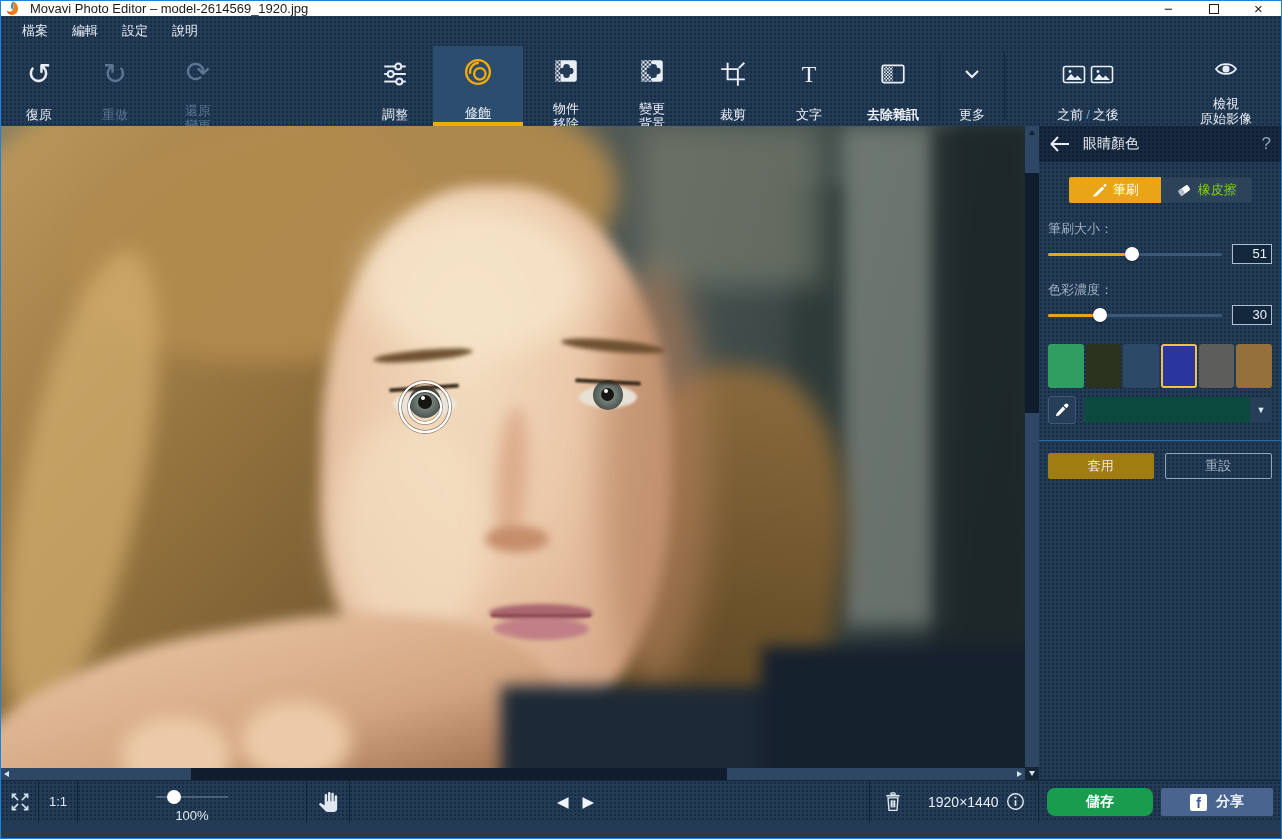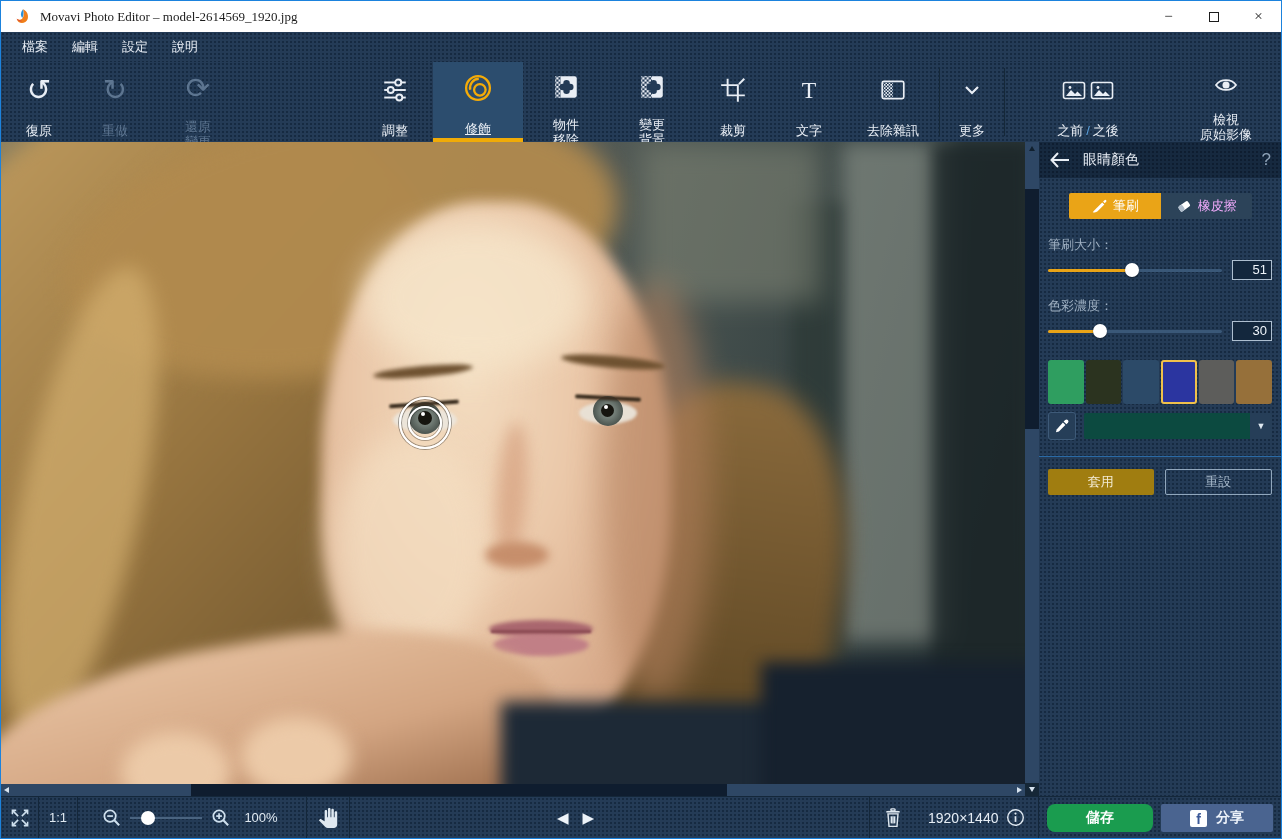--- a/index.html
+++ b/index.html
@@ -8,40 +8,40 @@
     --navy:#243b56; --navy-dot:#162a41; --navy-dark:#16293f; --navy-dark-dot:#0e1d30;
     --text:#e9eef5; --muted:#9fb0c2; --disabled:#5d7590;
     --gold:#eaa417; --gold-dark:#a07d10; --green:#1a9c4f; --share:#4a6490;
     --track:#3a5878; --sep:#14273a;
   }
   .window{ width:1282px; height:839px; border:1px solid #1b82dd; background:var(--navy); overflow:hidden; position:relative; }
   .dotted{ background-color:var(--navy); background-image:radial-gradient(var(--navy-dot) 1px, transparent 1.15px); background-size:4px 4px; }
   .dotted-dark{ background-color:var(--navy-dark); background-image:radial-gradient(var(--navy-dark-dot) 1px, transparent 1.15px); background-size:4px 4px; }
 
   
-  .titlebar{ height:31px; background:#fff; display:flex; align-items:center; padding-left:13px;font-family:Liberation Serif, serif; }
+  .titlebar{ height:15px; background:#fff; display:flex; align-items:center; padding-left:3px; }
   .titlebar .logo{ width:18px; height:18px; margin-right:8px; }
   .titlebar .title{ font-size:13px; color:#1c1c1c; }
   .win-controls{ margin-left:auto; display:flex; height:100%; }
   .win-btn{ width:45px; height:100%; display:flex; align-items:center; justify-content:center; font-size:15px; color:#1c1c1c; cursor:default; }
   .win-btn .sq{ width:10px; height:10px; border:1px solid #1c1c1c; display:block; }
 
   
   .menubar{ height:30px; display:flex; align-items:center; padding-left:11px; gap:4px; }
   .menu-item{ color:var(--text); font-size:13px; padding:4px 10px; }
 
   
   .toolbar{ height:80px; display:flex; align-items:stretch; }
   .titem{ width:76px; display:flex; flex-direction:column; align-items:center; justify-content:flex-start; padding-top:11px; color:var(--text); }
   .titem .iconbox{ height:34px; display:flex; align-items:center; justify-content:center; }
   .titem .tlabel{ font-size:13px; line-height:15px; text-align:center; margin-top:16px; }
   .titem.disabled{ color:var(--disabled); }
   .titem.selected{ background:#2c4d6e; border-bottom:4px solid #f0ab07; padding-top:9px; color:var(--text);text-decoration:underline; }
   .titem.selected .iconbox{ color:#f5ab07; }
-  .w90{width:90px;} .w86{width:86px;} .w92{width:92px;} .w64{width:64px;}
+  .w90{width:90px;} .w86{width:86px;} .w92{width:92px;font-weight:bold;} .w64{width:64px;}
   .tb-spacer{ flex:1; }
   .tb-sep{ width:1px; background:#152839; margin:6px 0; }
   .gicon{ font-size:29px; line-height:30px; font-family:"DejaVu Sans",sans-serif; }
   .ba-group{ width:166px; } .vo-group{ width:110px; }
   .ba-icons{ display:flex; gap:4px; }
   .slash-blue{ color:#5aa0dc; padding:0 3px; }
 
   
   .main{ position:relative; height:654px; }
   .canvas{ position:absolute; left:0; top:0; width:1024px; height:654px; background:#0d141c; }
@@ -61,21 +61,21 @@
   .vs-bottom{ position:absolute; bottom:0; left:0; width:14px; height:13px; background:#152737; }
   .vs-arrow-down{ position:absolute; bottom:4px; left:3.5px; width:0; height:0; border-left:3.5px solid transparent; border-right:3.5px solid transparent; border-top:5px solid #d6e2ee; }
 
   
   .panel{ position:absolute; left:1038px; top:0; right:0; height:654px; }
   .panel-header{ height:36px; display:flex; align-items:center; padding:0 10px; }
   .panel-title{ color:var(--text); font-size:14px; margin-left:12px; }
   .help{ margin-left:auto; color:#8fa3b8; font-size:17px; }
   .panel-body{ padding:0 9px; }
   .segmented{ display:flex; margin:15px 0 0 21px; width:183px; height:26px; border-radius:2px; overflow:hidden; }
-  .seg{ flex:1; display:flex; align-items:center; justify-content:center; gap:6px; font-size:13px; color:#f0abfc; background:#2c4359; }
+  .seg{ flex:1; display:flex; align-items:center; justify-content:center; gap:6px; font-size:13px; color:#84cc16; background:#2c4359; }
   .seg.active{ background:var(--gold); color:#fff; }
   .plabel{ color:var(--muted); font-size:13px; margin-top:17px; }
   .srow{ display:flex; align-items:center; gap:10px; margin-top:6px; }
   .slider{ position:relative; height:14px; flex:1; }
   .slider .track{ position:absolute; left:0; right:0; top:6px; height:3px; background:var(--track); border-radius:2px; }
   .slider .fill{ position:absolute; left:0; top:6px; height:3px; background:var(--gold); border-radius:2px; }
   .slider .thumb{ position:absolute; top:0; width:14px; height:14px; border-radius:50%; background:#fff; transform:translateX(-50%); box-shadow:0 1px 2px rgba(0,0,0,.45); }
   .valbox{ width:40px; height:20px; background:#13273d; border:1px solid #aebfd0; color:#eef4fa; font-size:13px; text-align:right; padding:1px 4px 0 0; }
   .swatches{ display:flex; gap:2px; margin-top:19px; }
   .swatch{ width:36px; height:44px; border-radius:3px; border:2px solid transparent; }
@@ -88,21 +88,21 @@
   .pdivider{ margin:16px -9px 0; border-top:1px solid #2a6aa6; }
   .btnrow{ display:flex; gap:11px; margin-top:12px; }
   .btn-apply{ flex:1; height:26px; background:var(--gold-dark); color:#f2ead2; font-size:13px; display:flex; align-items:center; justify-content:center; border-radius:2px; }
   .btn-reset{ flex:1; height:26px; border:1px solid #91a7bc; color:#a9bbcc; font-size:13px; display:flex; align-items:center; justify-content:center; border-radius:2px; }
 
   
   .bottombar{ height:42px; border-top:1px solid #14273a; display:flex; align-items:center; position:relative; }
   .bsep{ width:1px; height:42px; background:var(--sep); }
   .bitem{ height:42px; display:flex; align-items:center; justify-content:center; color:#dfe8f0; }
   .fit-btn{ width:37px; } .oneone{ width:38px; font-size:13px; }
-  .zoomgrp{ width:228px; gap:8px; padding:0 10px; }
+  .zoomgrp{ width:228px; gap:8px; padding:0 10px;flex-direction:column; }
   .zslider{ position:relative; width:72px; height:14px; }
   .zslider .track{ position:absolute; left:0; right:0; top:6px; height:2px; background:#4a6480; }
   .zslider .thumb{ position:absolute; top:0; width:14px; height:14px; border-radius:50%; background:#fff; transform:translateX(-50%); }
   .zoomlabel{ font-size:13px; width:44px; text-align:center; }
   .hand-btn{ width:42px; }
   .navarrows{ position:absolute; left:556px; top:0; height:42px; display:flex; align-items:center; gap:14px; color:#eef4fa; font-size:15px; }
   .trash-btn{ width:46px; }
   .dims{ font-size:14px; gap:8px; padding:0 12px; color:#e6edf4; }
   .rightdock{ position:absolute; left:1038px; top:0; height:42px; display:flex; align-items:center; gap:8px; padding-left:8px; }
   .btn-save{ width:106px; height:28px; background:var(--green); color:#ffffff; font-size:14px; font-weight:bold; display:flex; align-items:center; justify-content:center; border-radius:8px; }

